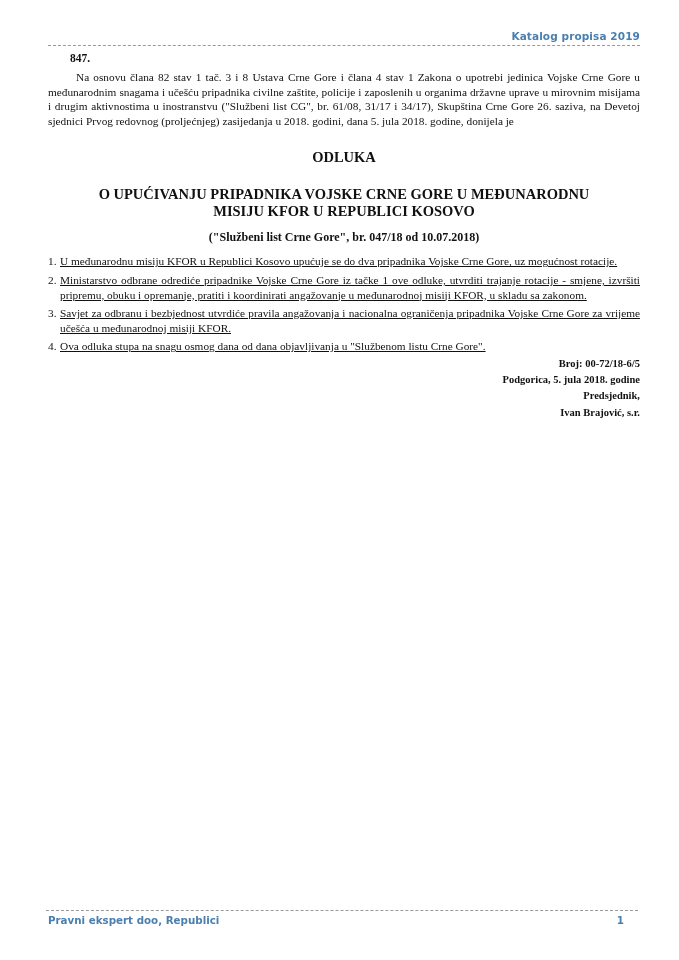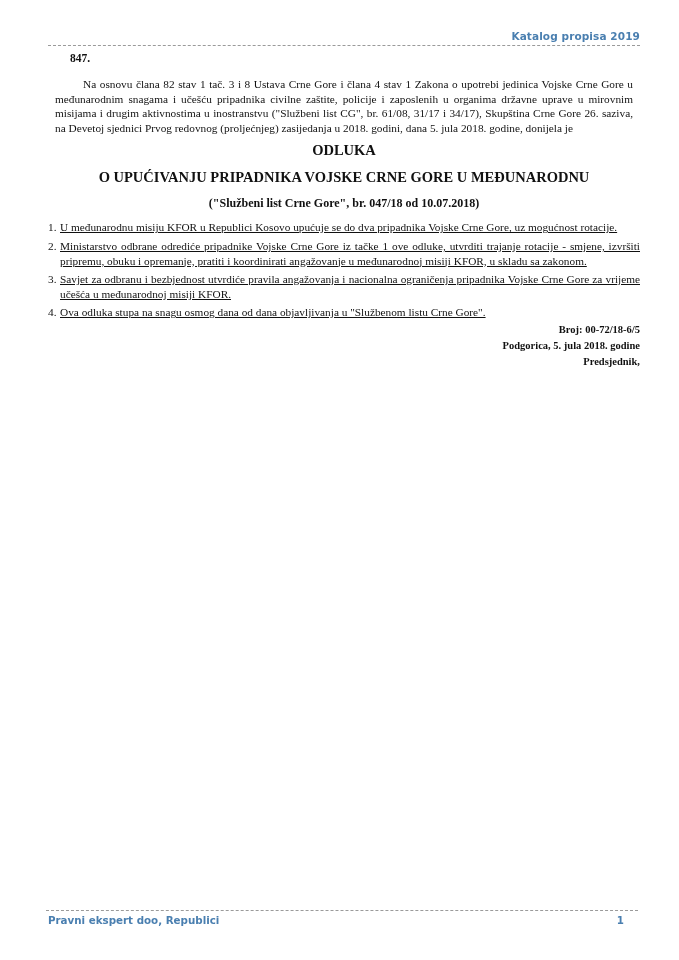--- a/index.html
+++ b/index.html
@@ -15,26 +15,26 @@
       border-top: 1.5px dashed #9a9a9a;
     }
     .doc-number {
       position: absolute; left: 48px; top: 52px;
       font-family: "Liberation Serif", serif; font-weight: bold; font-size: 11.5px; color: #111; margin-left: 22px;
     }
     .content {
       position: absolute; left: 48px; top: 70px; width: 592px;
       font-family: "Liberation Serif", serif; font-size: 11.3px; color: #111; line-height: 14.6px;
     }
-    .preamble { text-align: justify; text-indent: 28px; margin: 7px; }
+    .preamble { text-align: justify; text-indent: 28px; margin: 0; }
     .title-1 {
-      text-align: center; font-weight: bold; font-size: 14.5px; margin-top: 1px; line-height: 17px;
+      text-align: center; font-weight: bold; font-size: 14.5px; margin-top: 21px; line-height: 17px;
     }
     .title-2 {
-      text-align: center; font-weight: bold; font-size: 14.5px; margin-top: 10px; line-height: 17px;
+      text-align: center; font-weight: bold; font-size: 14.5px; margin-top: 20px; line-height: 17px;
     }
     .title-3 {
       text-align: center; font-weight: bold; font-size: 12px; margin-top: 10px; line-height: 15px;
     }
     .items { margin-top: 9px; }
     .item { display: flex; margin-bottom: 4px; text-align: justify; }
     .item-num { width: 12px; flex: 0 0 12px; }
     .item-text { flex: 1; text-decoration: underline; }
     .sig { text-align: right; font-weight: bold; font-size: 10.5px; line-height: 16.2px; margin-top: -2px; }
     .footer-rule {
@@ -58,20 +58,21 @@
   <div class="header-rule"></div>
 
   <div class="doc-number">847.</div>
 
   <div class="content">
     <p class="preamble">Na osnovu člana 82 stav 1 tač. 3 i 8 Ustava Crne Gore i člana 4 stav 1 Zakona o upotrebi jedinica Vojske Crne Gore u međunarodnim snagama i učešću pripadnika civilne zaštite, policije i zaposlenih u organima državne uprave u mirovnim misijama i drugim aktivnostima u inostranstvu ("Službeni list CG", br. 61/08, 31/17 i 34/17), Skupština Crne Gore 26. saziva, na Devetoj sjednici Prvog redovnog (proljećnjeg) zasijedanja u 2018. godini, dana 5. jula 2018. godine, donijela je</p>
 
     <div class="title-1">ODLUKA</div>
     <div class="title-2">
       <div>O UPUĆIVANJU PRIPADNIKA VOJSKE CRNE GORE U MEĐUNARODNU</div>
+      <div>MISIJU KFOR U REPUBLICI KOSOVO</div>
     </div>
     <div class="title-3">("Službeni list Crne Gore", br. 047/18 od 10.07.2018)</div>
 
     <div class="items">
       <div class="item">
         <span class="item-num">1.</span>
         <span class="item-text">U međunarodnu misiju KFOR u Republici Kosovo upućuje se do dva pripadnika Vojske Crne Gore, uz mogućnost rotacije.</span>
       </div>
       <div class="item">
         <span class="item-num">2.</span>
@@ -84,19 +85,20 @@
       <div class="item">
         <span class="item-num">4.</span>
         <span class="item-text">Ova odluka stupa na snagu osmog dana od dana objavljivanja u "Službenom listu Crne Gore".</span>
       </div>
     </div>
 
     <div class="sig">
       <div>Broj: 00-72/18-6/5</div>
       <div>Podgorica, 5. jula 2018. godine</div>
       <div>Predsjednik,</div>
+      <div>Ivan Brajović, s.r.</div>
     </div>
   </div>
 
   <div class="footer-rule"></div>
   <div class="footer-left">Pravni ekspert doo, Republici</div>
   <div class="footer-right">1</div>
 </div>
 
 </body></html>

